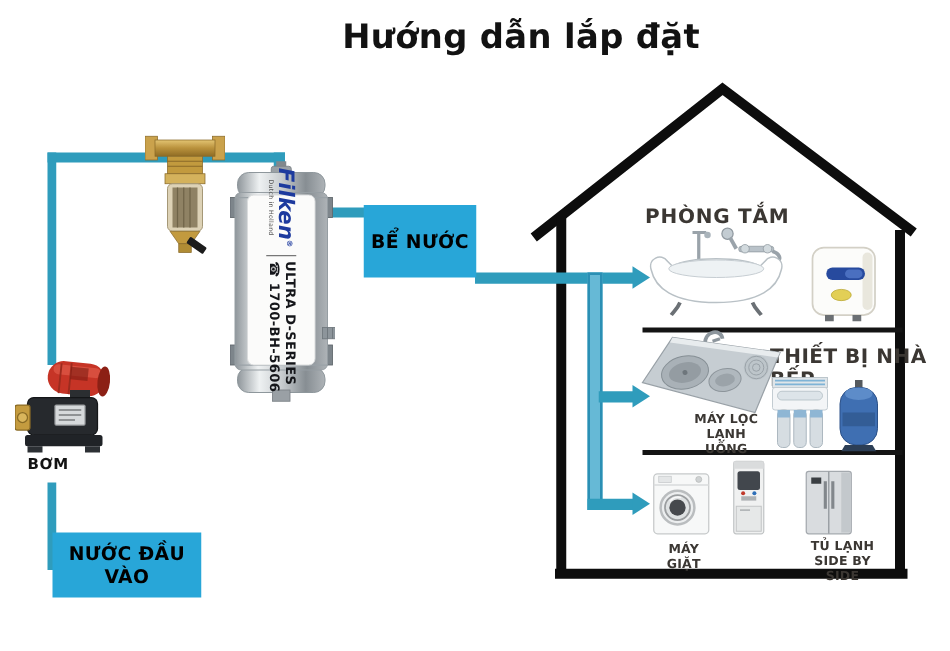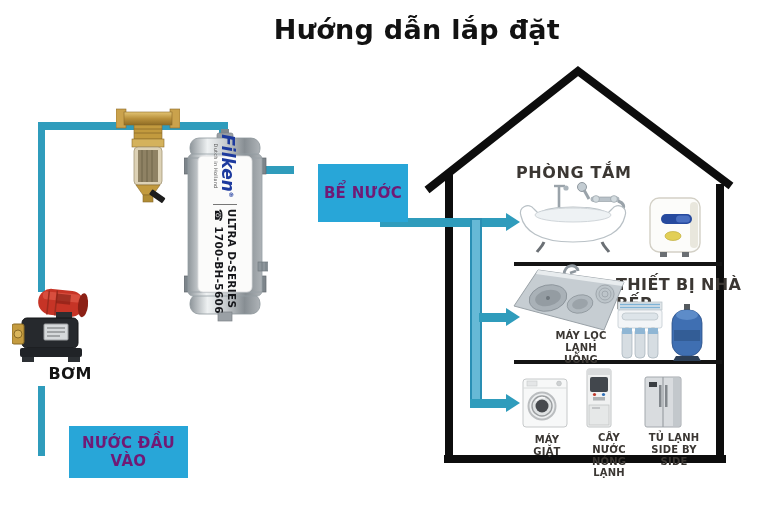--- a/index.html
+++ b/index.html
@@ -11,25 +11,25 @@
     position:absolute;left:170px;top:14px;width:390px;text-align:right;
     font-size:27px;font-weight:bold;color:#121212;letter-spacing:0.3px;margin:0;
   }
   .pipe{position:absolute;background:#2f9cbc;}
   .pipe-light{position:absolute;background:#66b9d6;border:2px solid #2a8fb4;box-sizing:border-box;}
   .arrow-right{position:absolute;width:0;height:0;
     border-top:9px solid transparent;border-bottom:9px solid transparent;
     border-left:14px solid #2f9cbc;}
   .cyanbox{
     position:absolute;background:#28a6d8;display:flex;align-items:center;justify-content:center;
-    color:#701a75;font-weight:bold;font-size:15px;letter-spacing:0.3px;text-align:center;margin-left:27px;
+    color:#000000;font-weight:bold;font-size:15px;letter-spacing:0.3px;text-align:center;
   }
   .bom-label{
-    position:absolute;left:22px;top:364px;width:70px;text-align:right;
-    font-size:16px;font-weight:bold;color:#141414;letter-spacing:0.5px;
+    position:absolute;left:22px;top:364px;width:70px;text-align:left;
+    font-size:12px;font-weight:bold;color:#141414;letter-spacing:0.5px;
   }
   .houselabel{
     position:absolute;color:#3b3733;font-weight:bold;font-size:16px;
     letter-spacing:0.2px;line-height:1.18;
   }
   .houselabel.small{font-size:10px;}
   .center{text-align:center;}
   .abs{position:absolute;}
   
   .filter-text{
@@ -258,21 +258,20 @@
   <svg class="abs" style="left:583px;top:367px" width="32" height="64" viewBox="0 0 32 64">
     <rect x="4" y="2" width="24" height="58" rx="2" fill="#f0f1f1" stroke="#c2c5c6" stroke-width="1"></rect>
     <rect x="4" y="2" width="24" height="6" fill="#dadcdd"></rect>
     <rect x="7" y="10" width="18" height="15" rx="2" fill="#42474d"></rect>
     <circle cx="11.5" cy="27.5" r="1.6" fill="#c0392b"></circle>
     <circle cx="20.5" cy="27.5" r="1.6" fill="#2e6fb8"></circle>
     <rect x="10" y="30" width="12" height="3.5" fill="#aeb2b4"></rect>
     <rect x="6" y="38" width="20" height="20" fill="#e6e8e8" stroke="#c2c5c6" stroke-width="0.8"></rect>
     <line x1="9" y1="41" x2="17" y2="41" stroke="#b3b7b9" stroke-width="1.4"></line>
   </svg>
-  <div class="houselabel small center" style="left:580px;top:432px;width:58px">CÂY NƯỚC NÓNG LẠNH</div>
 
   <svg class="abs" style="left:643px;top:375px" width="40" height="54" viewBox="0 0 40 54">
     <rect x="2" y="2" width="36" height="50" rx="2" fill="#d9dcdf" stroke="#a4a9ae" stroke-width="1"></rect>
     <rect x="30" y="3" width="7" height="48" fill="#c3c8cc"></rect>
     <line x1="20" y1="2" x2="20" y2="52" stroke="#9ba0a5" stroke-width="1.2"></line>
     <rect x="16" y="10" width="2.5" height="22" fill="#82878c"></rect>
     <rect x="22" y="10" width="2.5" height="22" fill="#82878c"></rect>
     <rect x="6" y="7" width="8" height="5" fill="#3a3e42"></rect>
   </svg>
   <div class="houselabel small center" style="left:642px;top:432px;width:64px">TỦ LẠNH SIDE BY SIDE</div>

